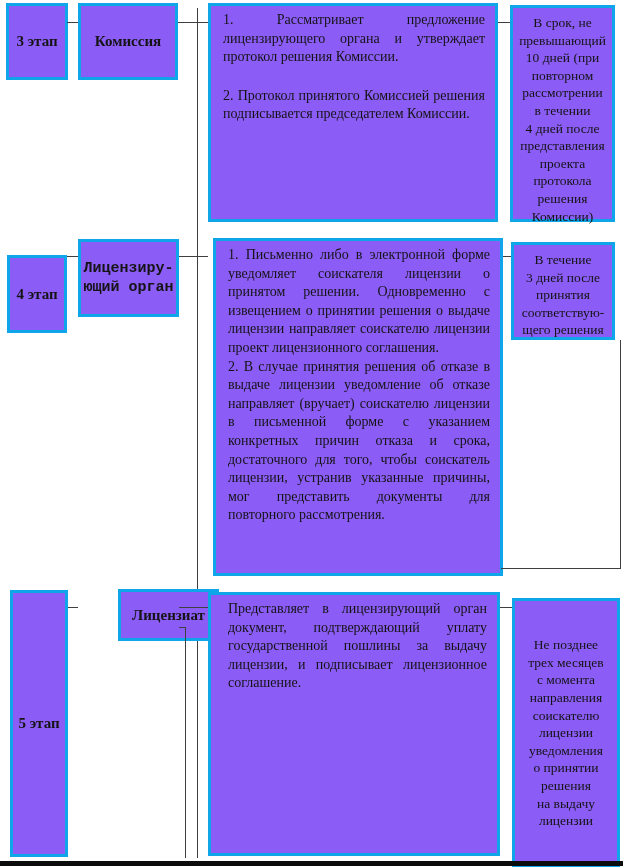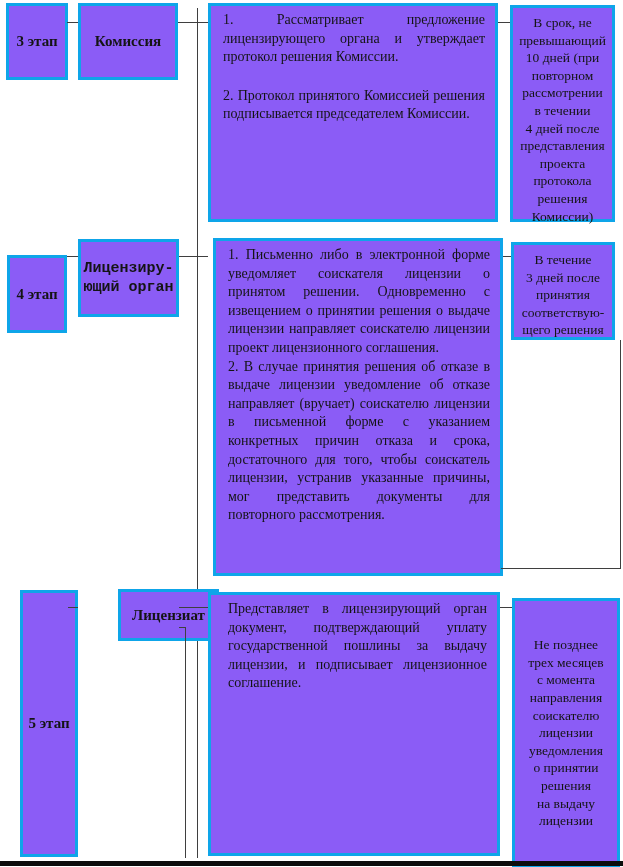--- a/index.html
+++ b/index.html
@@ -84,21 +84,21 @@
     <span>В течение
 3 дней после
 принятия
 соответствую-
 щего решения</span>
   </div>
 
   <div class="vline" style="left:620px; top:340px; width:1px; height:228px;"></div>
   <div class="hline" style="left:501px; top:568px; width:120px; height:1px;"></div>
 
-  <div class="box label-box" style="left:20px; top:590px; width:58px; height:267px;">
+  <div class="box label-box" style="left:10px; top:590px; width:58px; height:267px;">
     <span>5 этап</span>
   </div>
   <div class="box actor-box" style="left:78px; top:589px; width:101px; height:52px;margin-left:40px;">
     <span>Лицензиат</span>
   </div>
   <div class="hline" style="left:68px; top:607px; width:10px; height:1px;"></div>
   <div class="hline" style="left:179px; top:607px; width:29px; height:1px;"></div>
   <div class="hline" style="left:500px; top:607px; width:12px; height:1px;"></div>
   <div class="hline" style="left:179px; top:627px; width:6px; height:1px;"></div>
   <div class="vline" style="left:185px; top:627px; width:1px; height:231px;"></div>

